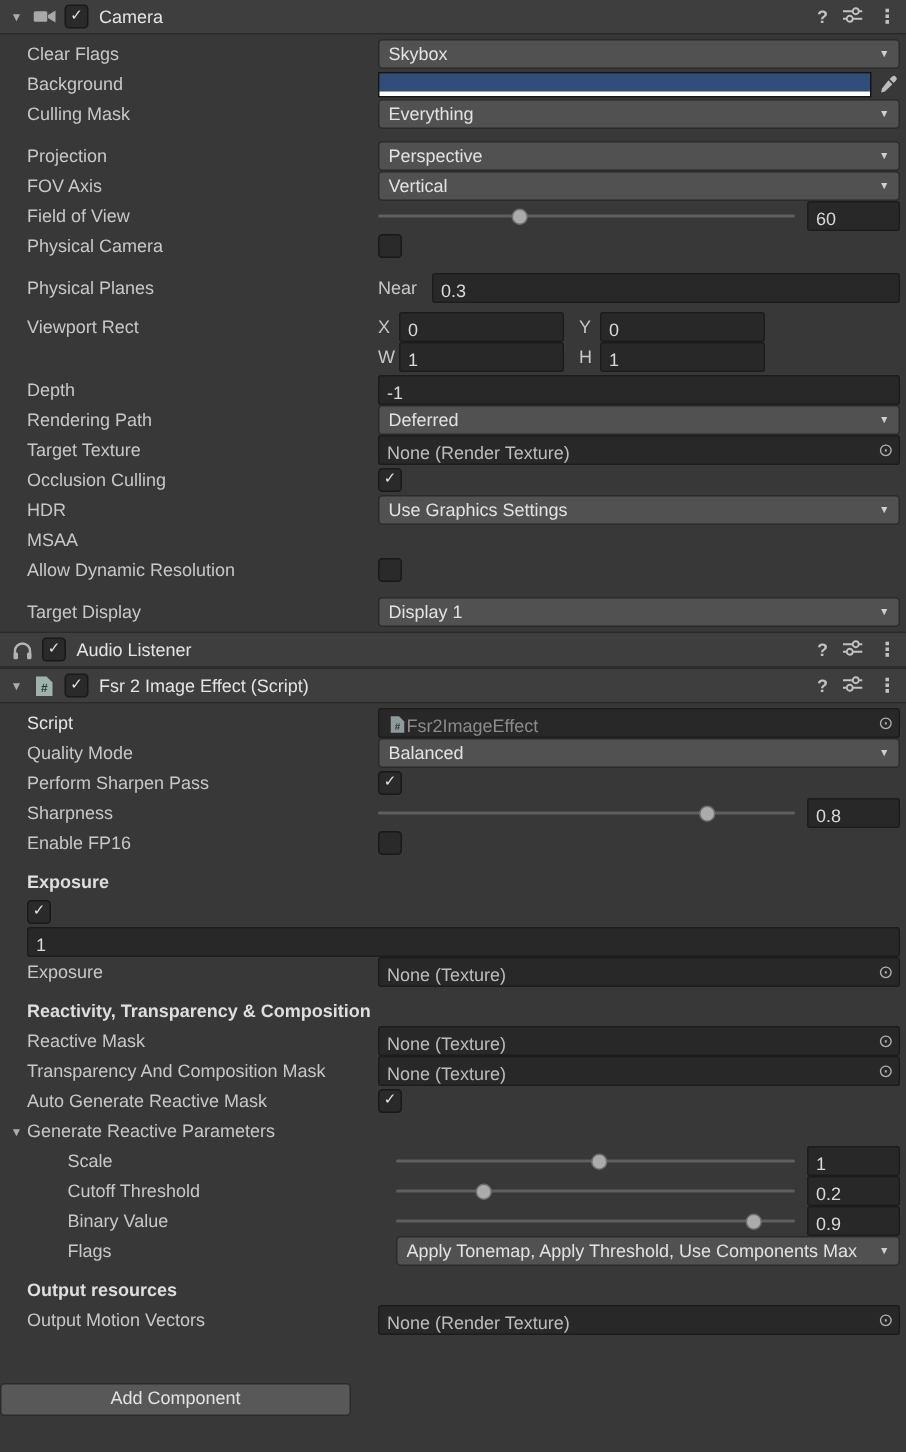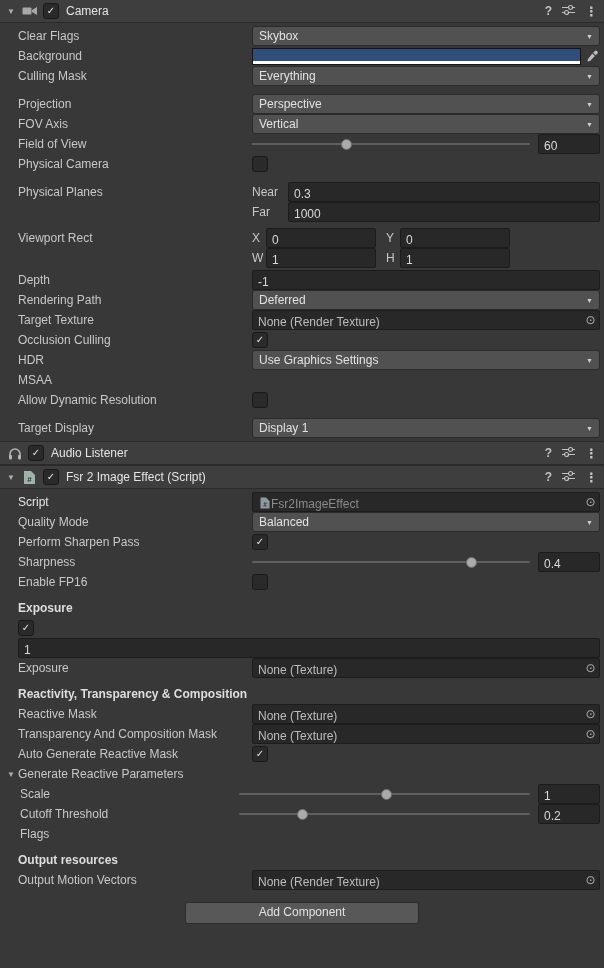--- a/index.html
+++ b/index.html
@@ -11,21 +11,21 @@
   .foldout{width:10px;font-size:8px;color:#adadad;text-align:center;flex:none}
   .comp-icon{width:17px;height:16px;flex:none;display:flex;align-items:center;justify-content:center}
   .checkbox{width:14px;height:14px;background:#2a2a2a;border:1px solid #191919;border-radius:3px;display:flex;align-items:center;justify-content:center;font-size:10px;font-weight:bold;color:#e6e6e6;flex:none;line-height:1}
   .comp-title{font-weight:normal;color:#e4e4e4;margin-left:2px;white-space:nowrap}
   .header-right{margin-left:auto;display:flex;align-items:center;gap:10px}
   .hicon{color:#c2c2c2;font-weight:bold}
   .kebab{font-size:13px}
   .help{font-size:12px}
 
   .row{display:flex;align-items:center;height:20px;padding:0 4px 0 18px}
-  .row.indent{padding-left:20px}
+  .row.indent{padding-left:45px}
   .label{flex:none;width:234px;overflow:hidden;white-space:nowrap;color:#c8c8c8}
   .row.indent .label{width:219px}
   .label.disabled{color:#e5e5e5}
   .field{flex:1;display:flex;align-items:center;min-width:0}
 
   .dropdown{flex:1;height:18px;background:#515151;border:1px solid #2b2b2b;border-radius:3px;display:flex;align-items:center;padding:0 6px;min-width:0}
   .dd-text{flex:1;color:#e2e2e2;white-space:nowrap;overflow:hidden}
   .dd-arrow{font-size:7px;color:#cfcfcf;margin-left:4px;flex:none}
 
   .textfield{height:18px;background:#282828;border:1px solid #1c1c1c;border-radius:2px;display:flex;align-items:flex-end;padding:0 5px;color:#dadada;white-space:nowrap;overflow:hidden}
@@ -51,21 +51,21 @@
   .eyedropper{flex:none;width:16px;display:flex;align-items:center;justify-content:center;margin-left:3px}
 
   .section-header{height:20px;display:flex;align-items:center;padding-left:18px;font-weight:bold;color:#dedede;white-space:nowrap}
 
   .foldrow{display:flex;align-items:center;height:20px;padding:0 4px 0 6px}
   .foldrow .foldout{margin-right:2px}
   .foldrow .fold-label{color:#c8c8c8;white-space:nowrap}
 
   .sp2{height:2px}.sp3{height:3px}.sp6{height:6px}.sp8{height:8px}
 
-  .add-wrap{display:flex;justify-content:center;margin-top:12px}
+  .add-wrap{display:flex;margin-top:32px}
   .add-btn{width:232px;height:20px;background:#585858;border:1px solid #2b2b2b;border-radius:3px;color:#e2e2e2;font-family:inherit;font-size:12px;line-height:18px;text-align:center}
 </style>
 </head>
 <body>
 
 <div class="inspector">
 
   <div class="comp-header first">
     <span class="foldout">▼</span>
     <span class="comp-icon">
@@ -174,29 +174,20 @@
   <div class="row">
     <span class="label">Physical Planes</span>
     <div class="field">
       <span class="sub-label">Near</span>
       <div class="textfield grow">
           <span>0.3</span>
         </div>
     </div>
   </div>
 
-  <div class="row">
-    <span class="label"></span>
-    <div class="field">
-      <span class="sub-label">Far</span>
-      <div class="textfield grow">
-          <span>1000</span>
-        </div>
-    </div>
-  </div>
 
   <div class="sp6"></div>
 
   <div class="row">
     <span class="label">Viewport Rect</span>
     <div class="field">
       <span class="axis-label">X</span>
       <div class="textfield vpf">
           <span>0</span>
         </div>
@@ -376,21 +367,21 @@
   </div>
 
   <div class="row">
     <span class="label">Sharpness</span>
     <div class="field">
       <div class="slider">
         <div class="track"></div>
         <div class="knob" style="left: 79%;"></div>
       </div>
       <div class="textfield slider-value">
-          <span>0.4</span>
+          <span>0.8</span>
         </div>
     </div>
   </div>
 
   <div class="row">
     <span class="label">Enable FP16</span>
     <div class="field">
       <span class="checkbox"></span>
     </div>
   </div>
@@ -478,23 +469,41 @@
       <div class="slider">
         <div class="track"></div>
         <div class="knob" style="left: 22%;"></div>
       </div>
       <div class="textfield slider-value">
           <span>0.2</span>
         </div>
     </div>
   </div>
 
+  <div class="row indent">
+    <span class="label">Binary Value</span>
+    <div class="field">
+      <div class="slider">
+        <div class="track"></div>
+        <div class="knob" style="left: 90%;"></div>
+      </div>
+      <div class="textfield slider-value">
+          <span>0.9</span>
+        </div>
+    </div>
+  </div>
 
   <div class="row indent">
     <span class="label">Flags</span>
+    <div class="field">
+      <div class="dropdown">
+        <span class="dd-text">Apply Tonemap, Apply Threshold, Use Components Max</span>
+        <span class="dd-arrow">▼</span>
+      </div>
+    </div>
   </div>
 
   <div class="sp6"></div>
 
   <div class="section-header">Output resources</div>
 
   <div class="row">
     <span class="label">Output Motion Vectors</span>
     <div class="field">
       <div class="objfield">

